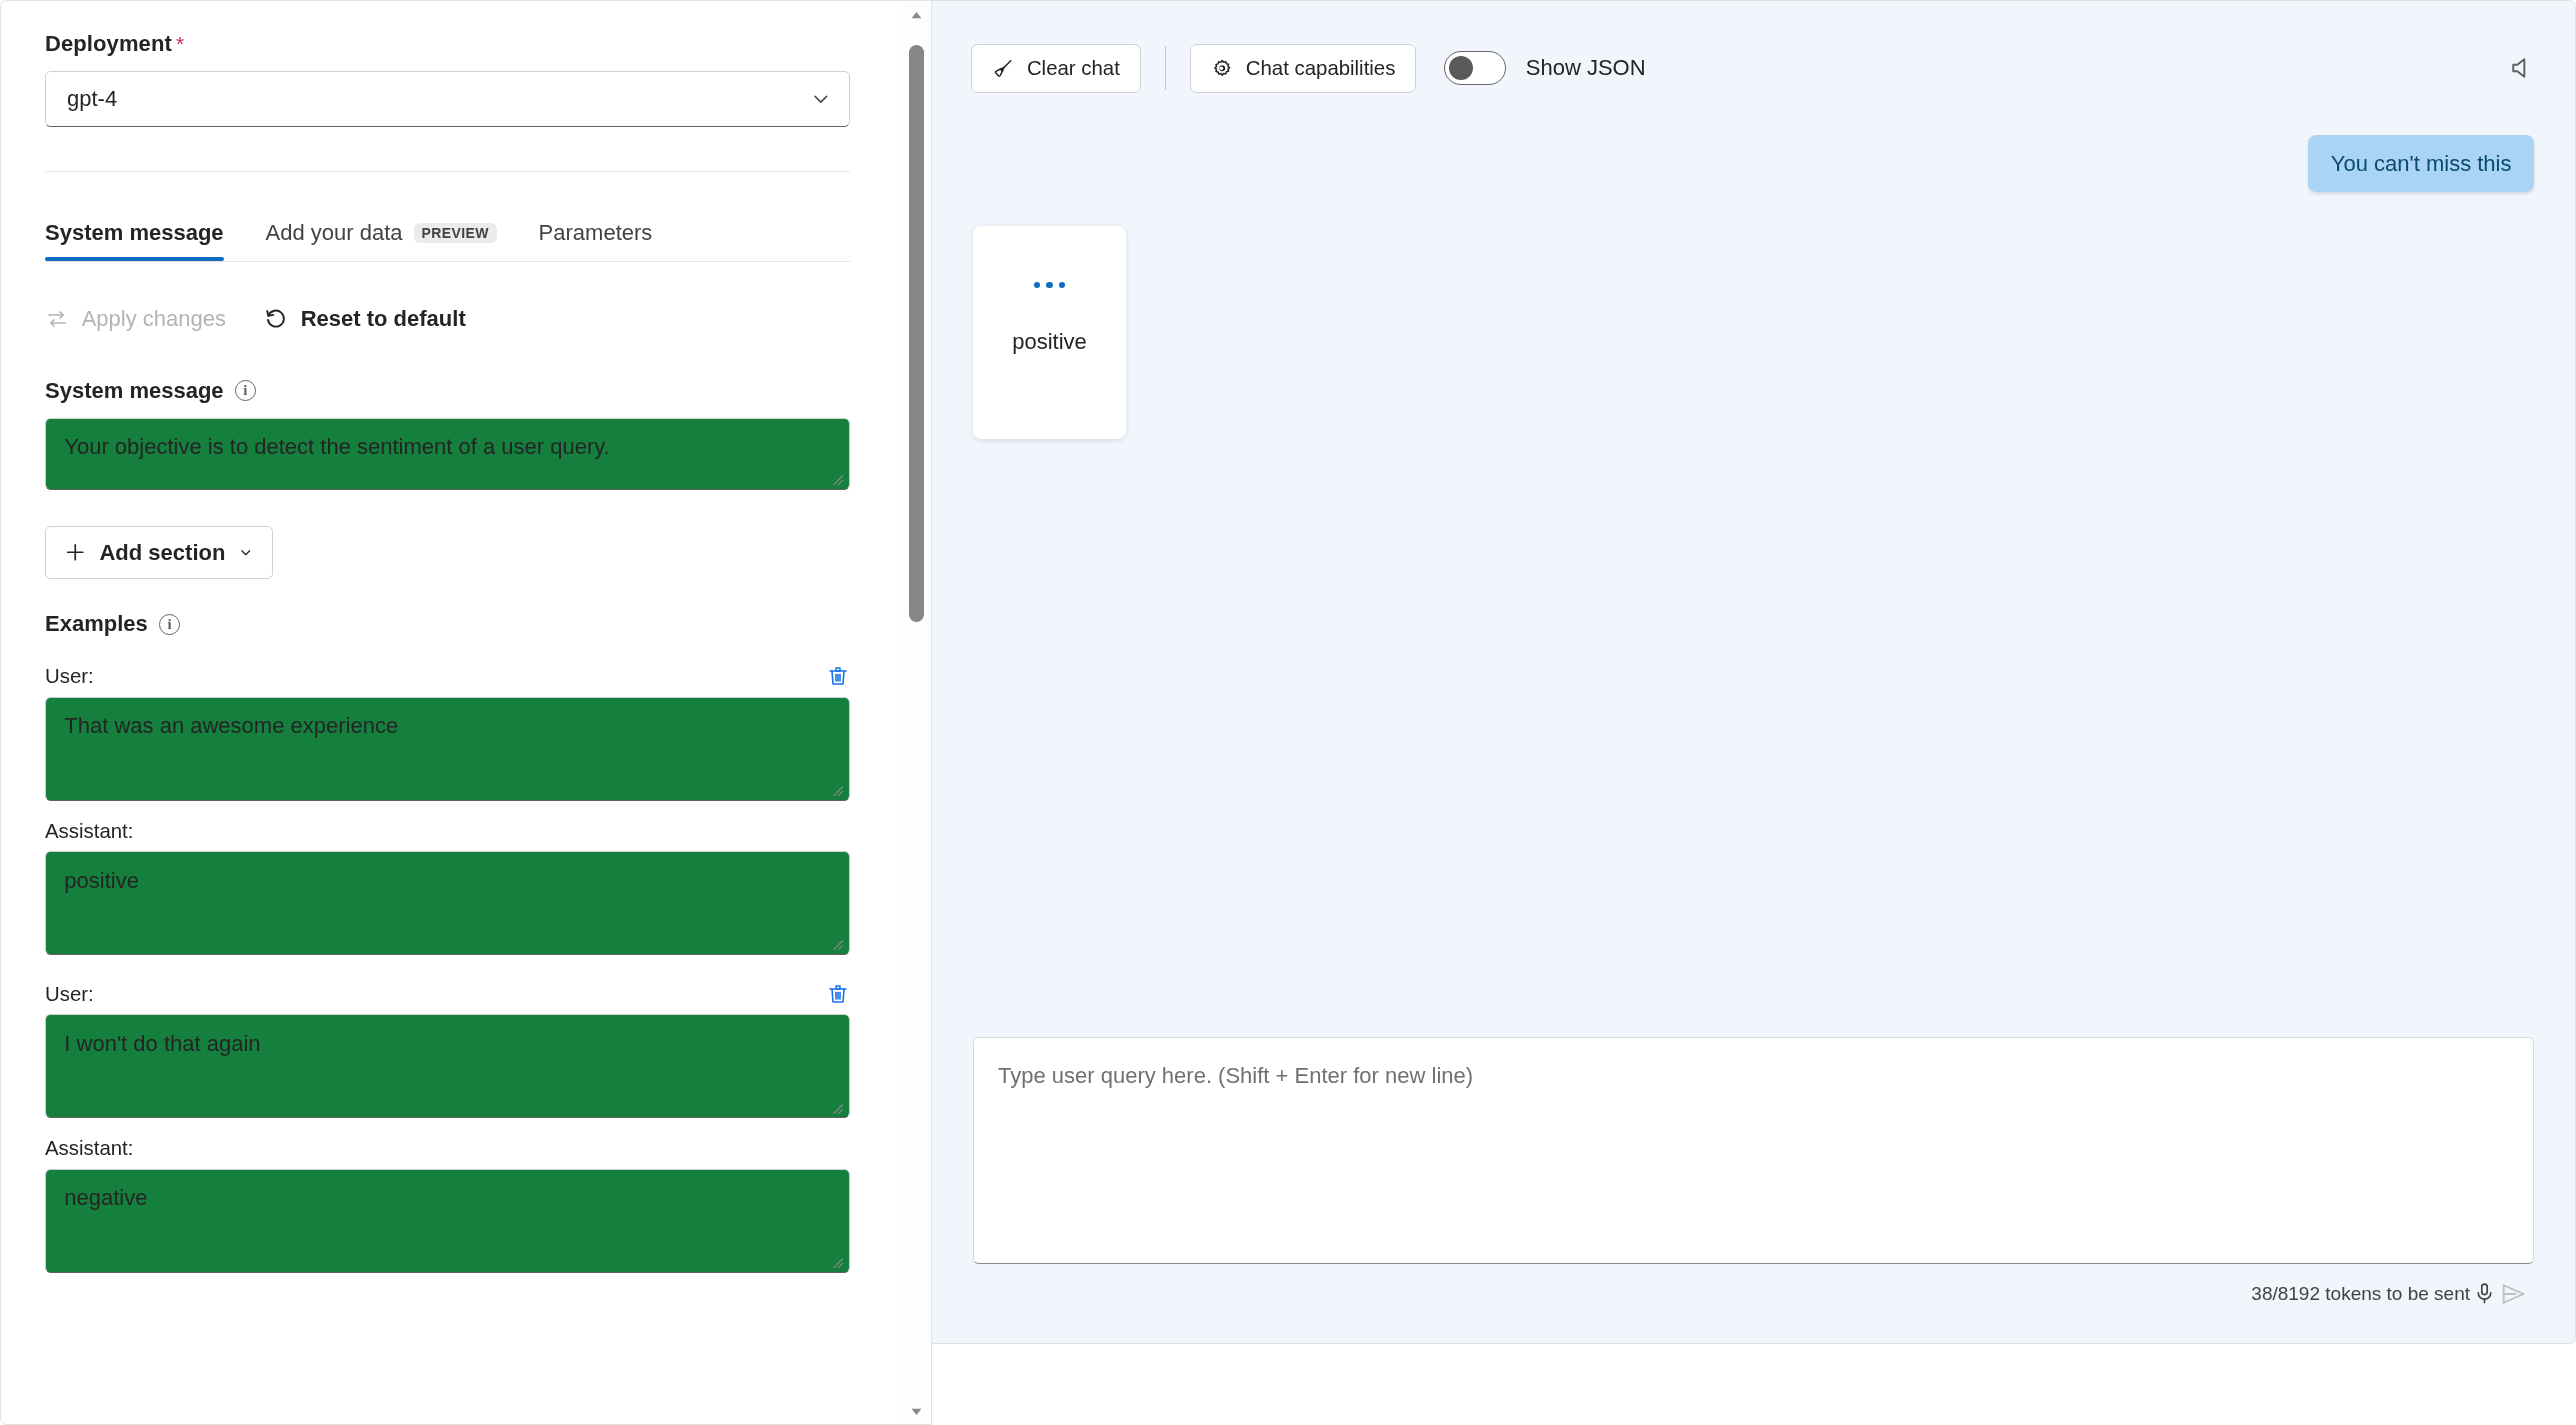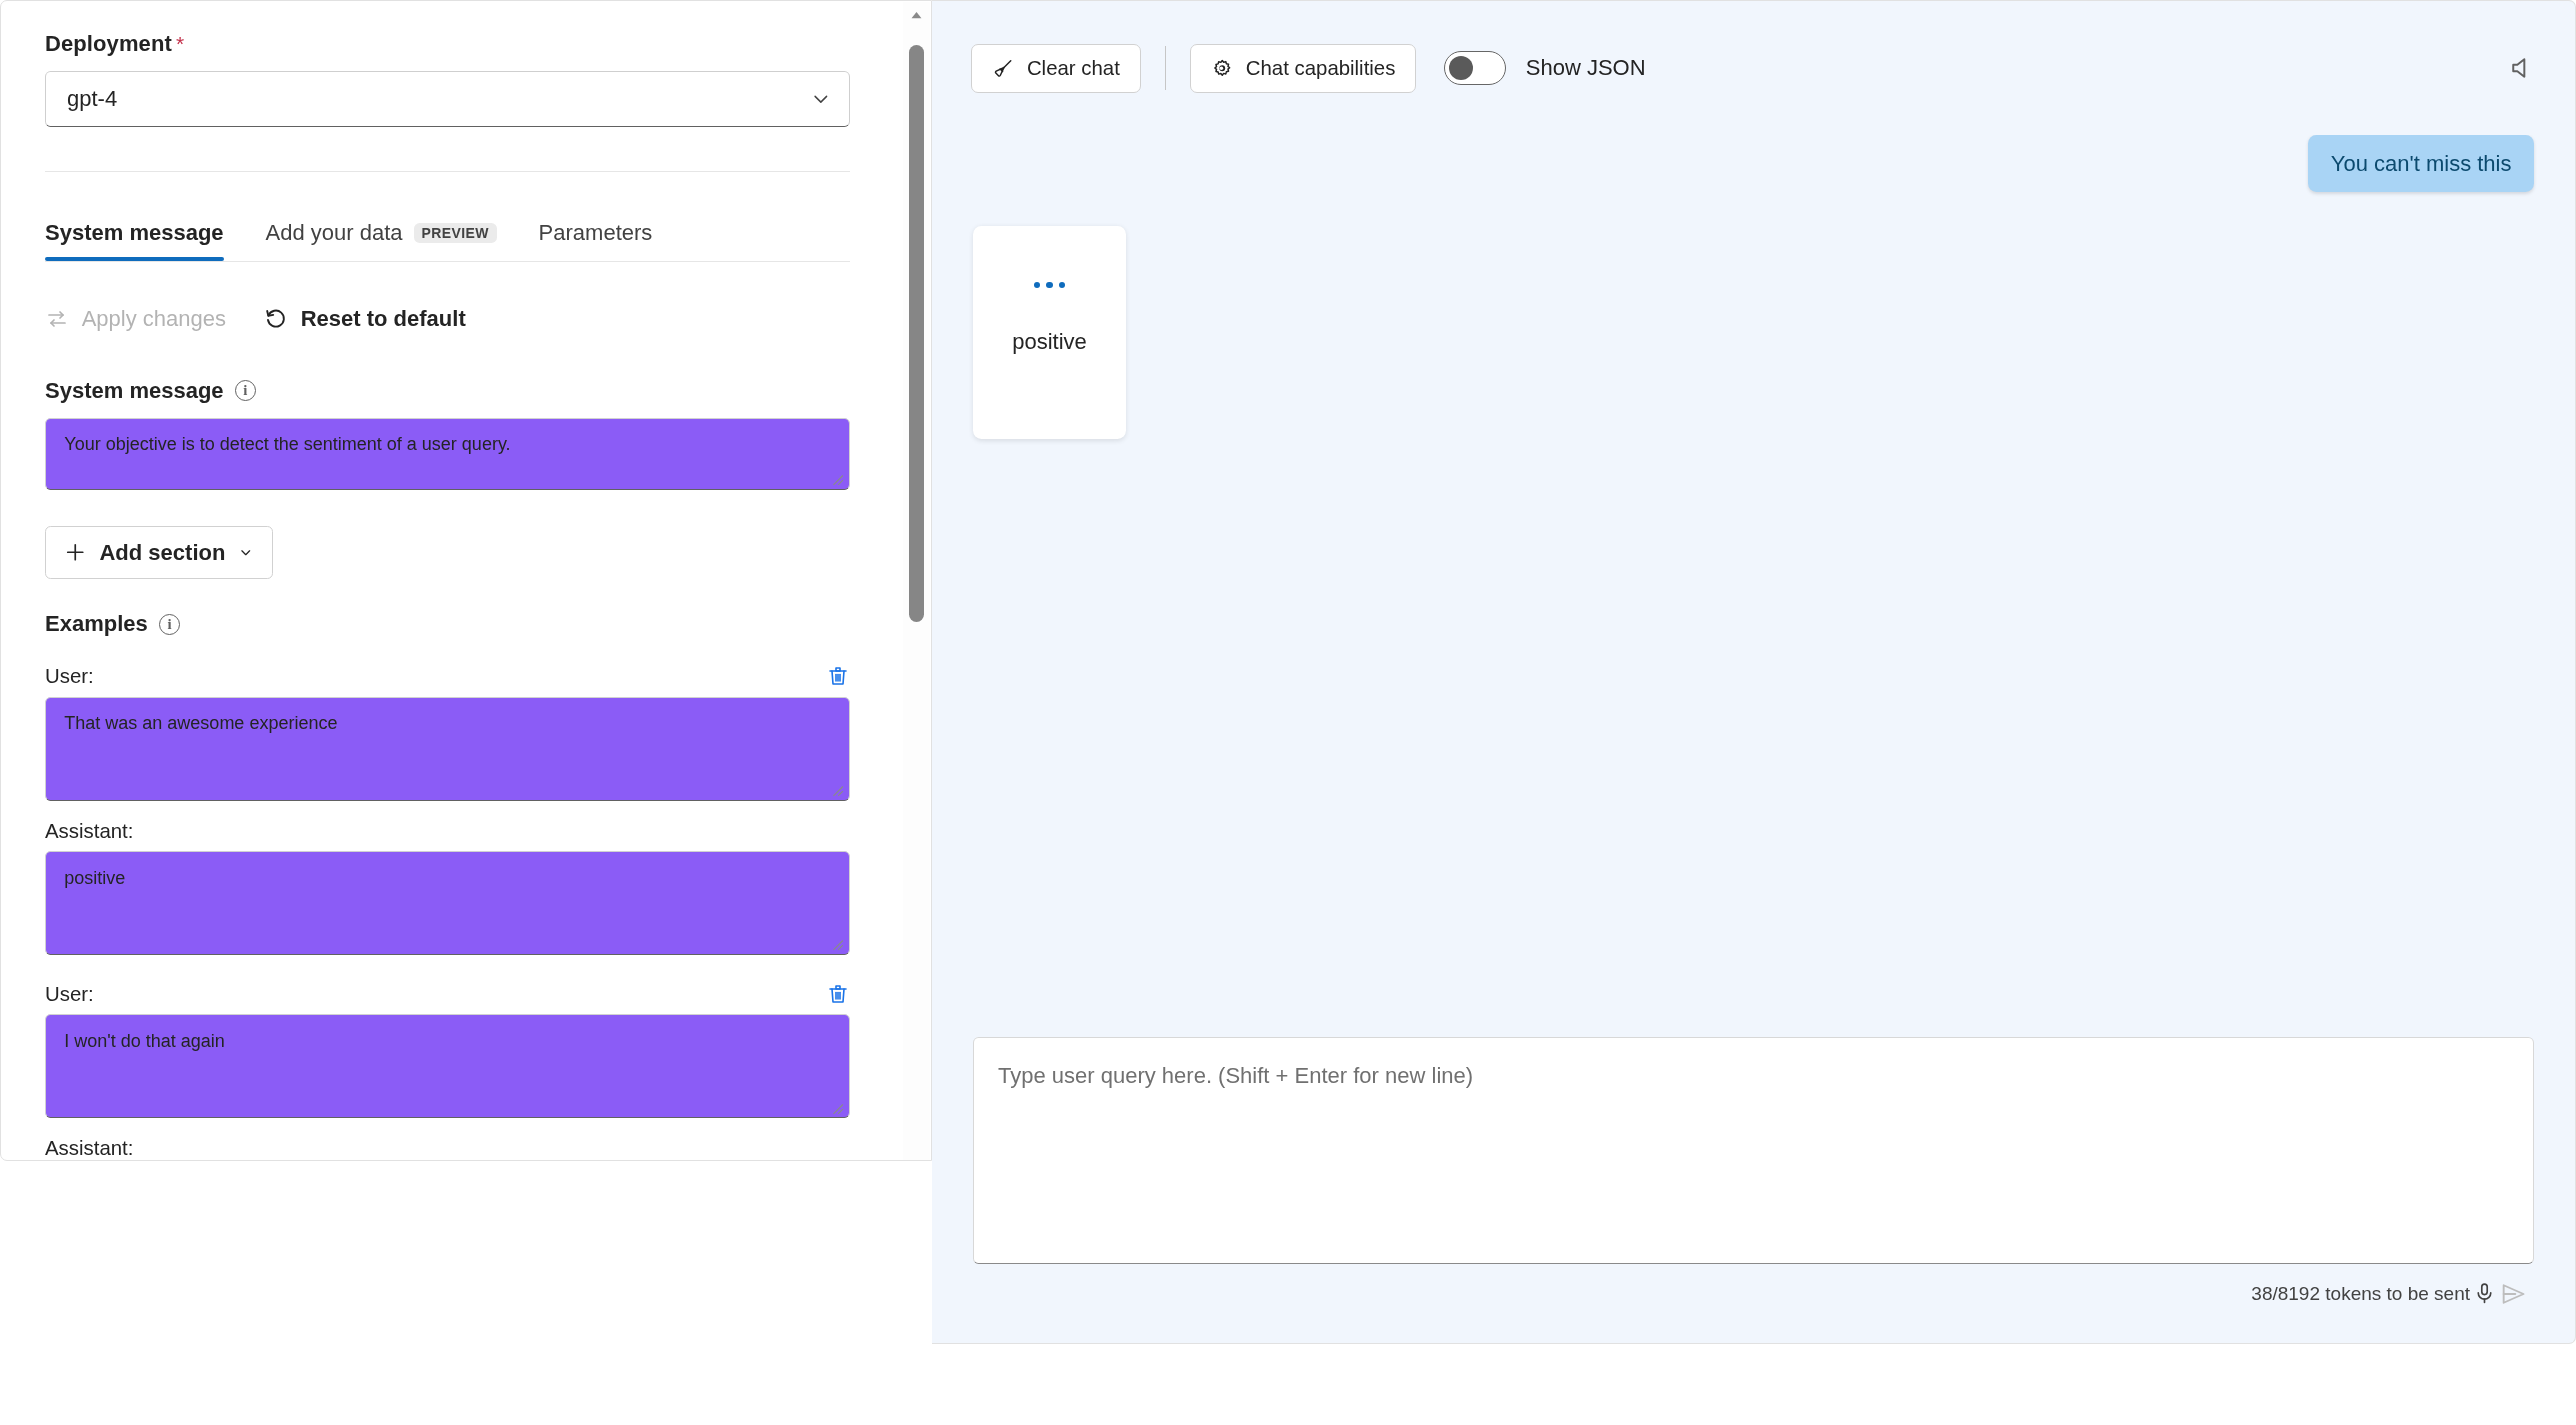--- a/index.html
+++ b/index.html
@@ -13,21 +13,21 @@
     position: relative;
     width: 2576px; height: 1425px;
     display: flex;
     background: #ffffff;
   }
 
   
   .left-panel {
     position: relative;
     width: 932px;
-    height: 1161px;
+    height: 1425px;
     background: #ffffff;
     border: 0.7px solid #e1e1e1;
     border-top-left-radius: 7px;
     border-bottom-left-radius: 7px;
     overflow: hidden;
     flex: 0 0 auto;
   }
   .left-scroll-area {
     position: absolute;
     top: 0; left: 0;
@@ -161,23 +161,23 @@
     font-family: "Liberation Serif", serif;
     color: #616161;
     line-height: 1;
   }
 
   .ta {
     width: 100%;
     border: 0.7px solid #d1d1d1;
     border-bottom: 1.4px solid #616161;
     border-radius: 5.6px;
-    background: #8b5cf6;
+    background: #15803d;
     font-family: "Liberation Sans", sans-serif;
-    font-size: 18px;
+    font-size: 22px;
     color: #242424;
     padding: 15.5px 18.3px;
     resize: none;
     outline: none;
     position: relative;
   }
   .ta-wrap { position: relative; width: 100%; }
   .resize-grip {
     position: absolute;
     right: 5.6px; bottom: 5.6px;

